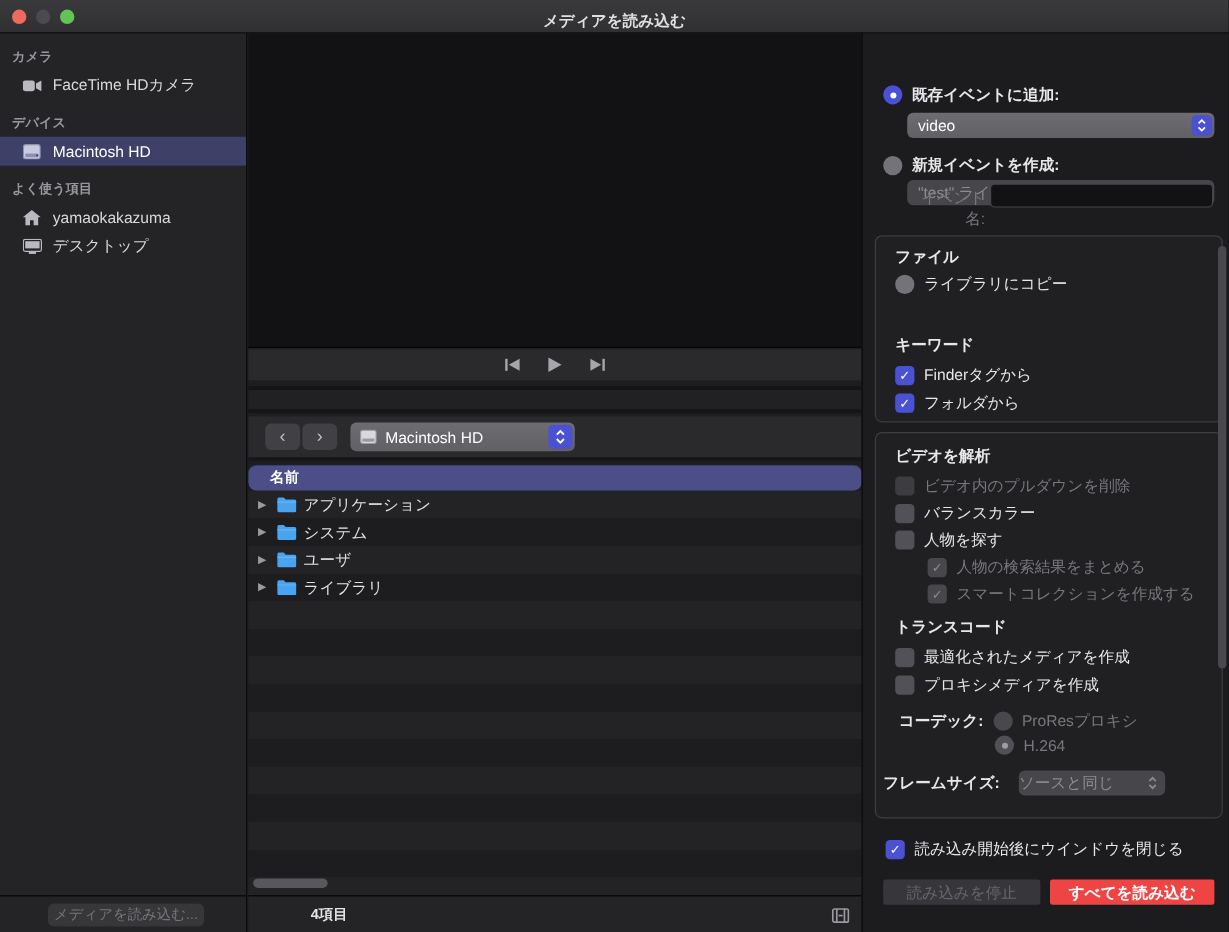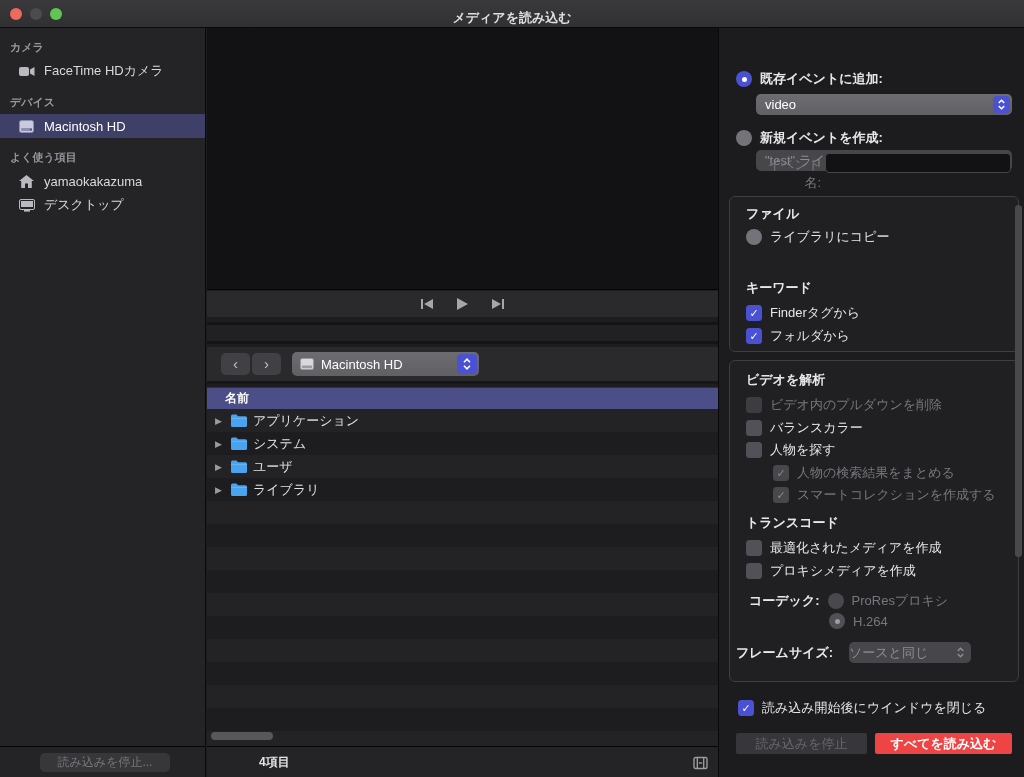--- a/index.html
+++ b/index.html
@@ -45,21 +45,21 @@
   .navbtn { width:29px; height:22px; background:#414145; border:none; border-radius:5px;
     color:#c3c3c8; font-size:15px; line-height:20px; font-family:inherit; }
   .popup { height:24px; background:linear-gradient(#6c6c71,#606065); border-radius:5px;
     display:flex; align-items:center; position:relative; color:#fff; font-size:13px; }
   .popup .cap { position:absolute; right:2px; top:2px; width:20px; height:20px; border-radius:4px;
     background:#4b51d3; display:flex; align-items:center; justify-content:center; }
   .popup.disabled { background:#47474b; color:#8b8b91; }
   .popup.disabled .cap { background:transparent; }
   .nav-popup { margin-left:11px; width:187px; padding-left:8px; gap:7px; }
   .colhdr { position:absolute; left:0; top:359px; width:100%; height:22px; background:#4b4e87;
-    border-top:1px solid #2c2d52; display:flex; align-items:center; }
+    border-top:1px solid #2c2d52; display:flex; align-items:center;border-radius:7px; }
   .colhdr span { color:#fff; font-size:12px; font-weight:bold; margin-left:18px; }
   .filelist { position:absolute; left:0; top:381px; width:100%; height:337px;
     background:repeating-linear-gradient(#232326 0 23px, #1d1d20 23px 46px); }
   .frow { display:flex; align-items:center; height:23px; padding-left:8px; gap:6px;
     color:#e2e2e6; font-size:13px; }
   .disclosure { color:#9a9a9f; font-size:9px; width:10px; }
   .hscroll { position:absolute; left:4px; top:704px; width:62px; height:8px; border-radius:4px; background:#58585c; }
   .statusbar { position:absolute; left:0; bottom:0; width:100%; height:31px; background:#242427;
     border-top:1px solid #050505; display:flex; align-items:center;padding-left:40px; }
   .status-count { color:#e4e4e8; font-size:12px; font-weight:bold; margin-left:12px; }
@@ -142,21 +142,21 @@
       <span class="sb-icon">
         <svg width="16" height="13" viewBox="0 0 16 13">
             <rect x="0.5" y="0.5" width="15" height="10" rx="1.5" fill="none" stroke="#b9b9bf"></rect>
             <rect x="2" y="2" width="12" height="6" fill="#b9b9bf"></rect>
             <rect x="5" y="11" width="6" height="1.6" fill="#b9b9bf"></rect>
           </svg>
       </span>
       <span>デスクトップ</span>
     </div>
     <div class="sidebar-bottom">
-      <button class="archive-btn" disabled="">読み込みを停止...</button>
+      <button class="archive-btn" disabled="">メディアを読み込む...</button>
     </div>
   </div>
 
   <div class="center">
     <div class="preview"></div>
     <div class="transport">
       <button class="tbtn">
         <svg width="14" height="12" viewBox="0 0 14 12">
             <rect x="1" y="1" width="2" height="10" fill="#a6a6ab"></rect>
             <path d="M13 1 L4 6 L13 11 Z" fill="#a6a6ab"></path>

